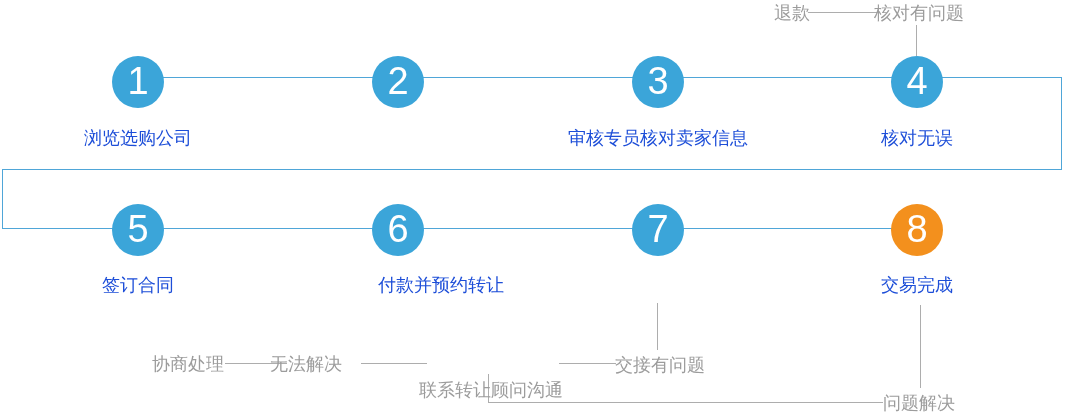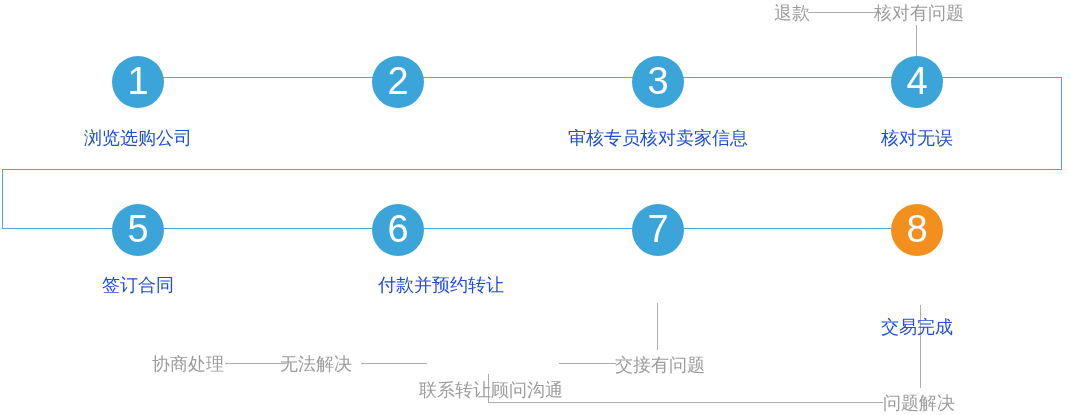--- a/index.html
+++ b/index.html
@@ -111,24 +111,24 @@
   <div class="circle orange" style="left:891px; top:204px;">
       <span>8</span>
     </div>
 
   <div class="slabel" style="left:138px; top:129px;">浏览选购公司</div>
   <div class="slabel" style="left:658px; top:129px;text-align:right;">审核专员核对卖家信息</div>
   <div class="slabel" style="left:917px; top:129px;">核对无误</div>
 
   <div class="slabel" style="left:138px; top:276px;">签订合同</div>
   <div class="slabel" style="left:399px; top:276px;margin-left:42px;">付款并预约转让</div>
-  <div class="slabel" style="left:917px; top:276px;margin-top:42px;">交易完成</div>
+  <div class="slabel" style="left:917px; top:276px;">交易完成</div>
 
   <div class="gtxt" style="left:792px; top:5px;">退款</div>
   <div class="gtxt" style="left:919px; top:5px;">核对有问题</div>
 
   <div class="gtxt" style="left:188px; top:356px;">协商处理</div>
-  <div class="gtxt" style="left:316px; top:356px;">无法解决</div>
+  <div class="gtxt" style="left:306px; top:356px;">无法解决</div>
   <div class="gtxt" style="left:491px; top:356px;margin-top:26px;">联系转让顾问沟通</div>
   <div class="gtxt" style="left:660px; top:357px;">交接有问题</div>
   <div class="gtxt" style="left:919px; top:395px;">问题解决</div>
 
 </div>
 
 </body></html>

